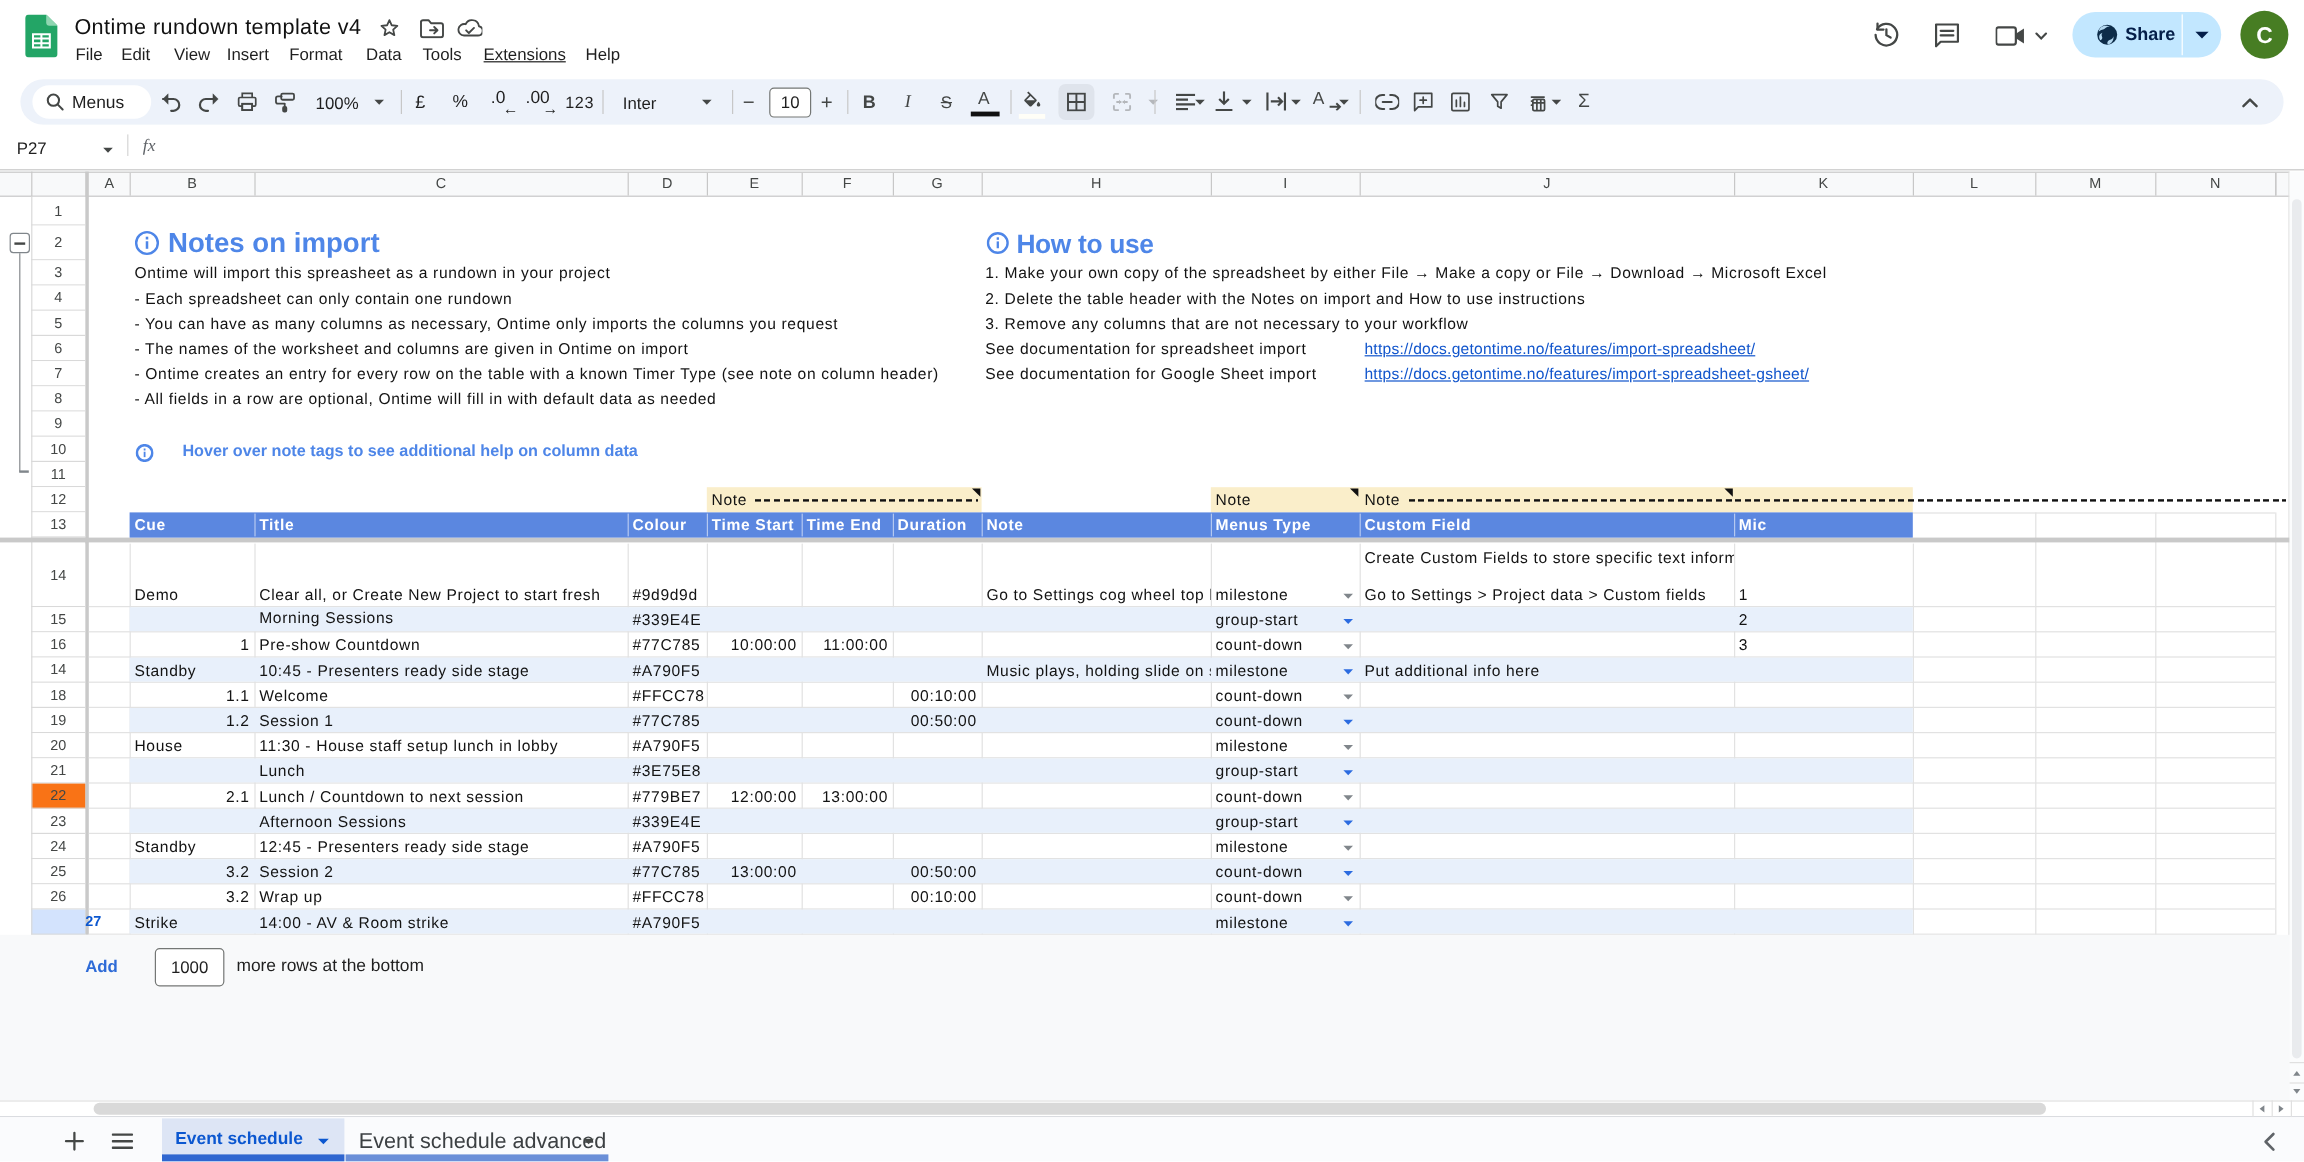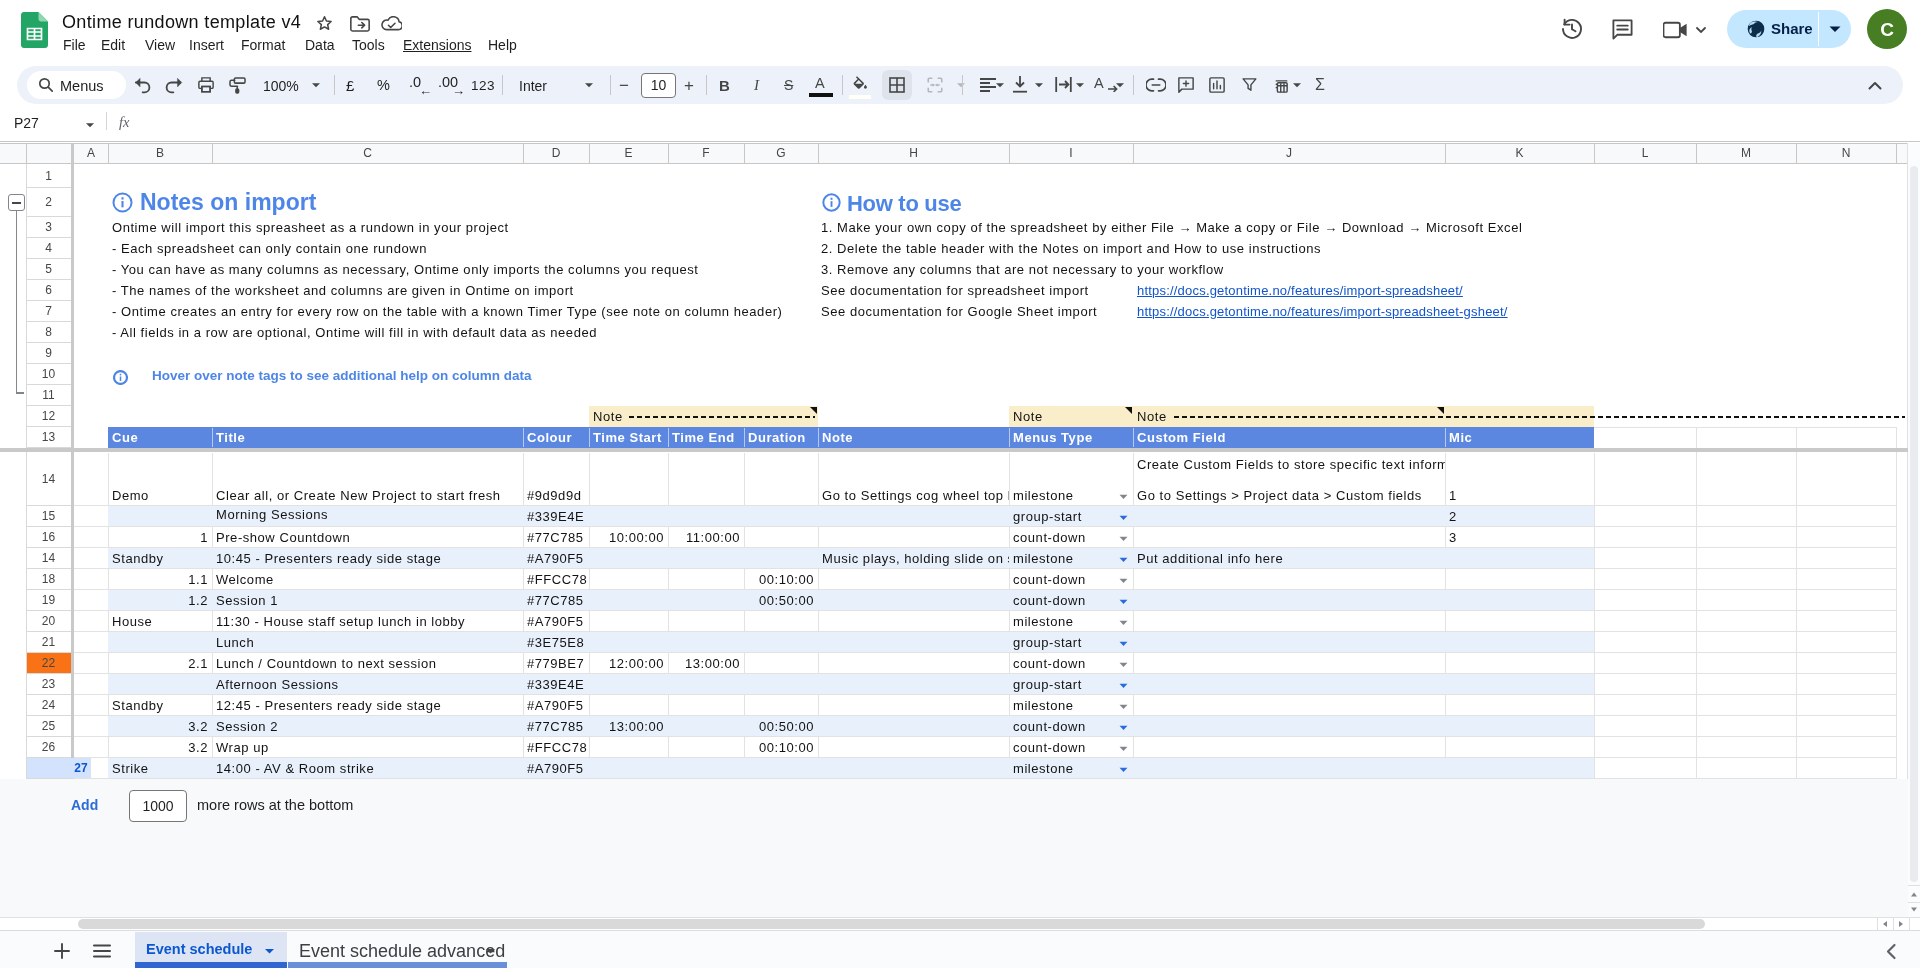--- a/index.html
+++ b/index.html
@@ -272,21 +272,21 @@
 <div class="abs" style="left:26px;top:548px;width:45px;height:21px;background:#fff;border-bottom:1px solid #d9d9d9;font-size:12px;color:#444746;font-weight:normal;text-align:center;line-height:21px;">14</div>
 <div class="abs" style="left:26px;top:569px;width:45px;height:21px;background:#fff;border-bottom:1px solid #d9d9d9;font-size:12px;color:#444746;font-weight:normal;text-align:center;line-height:21px;">18</div>
 <div class="abs" style="left:26px;top:590px;width:45px;height:21px;background:#fff;border-bottom:1px solid #d9d9d9;font-size:12px;color:#444746;font-weight:normal;text-align:center;line-height:21px;">19</div>
 <div class="abs" style="left:26px;top:611px;width:45px;height:21px;background:#fff;border-bottom:1px solid #d9d9d9;font-size:12px;color:#444746;font-weight:normal;text-align:center;line-height:21px;">20</div>
 <div class="abs" style="left:26px;top:632px;width:45px;height:21px;background:#fff;border-bottom:1px solid #d9d9d9;font-size:12px;color:#444746;font-weight:normal;text-align:center;line-height:21px;">21</div>
 <div class="abs" style="left:26px;top:653px;width:45px;height:21px;background:#f97316;border-bottom:1px solid #d9d9d9;font-size:12px;color:#444746;font-weight:normal;text-align:center;line-height:21px;">22</div>
 <div class="abs" style="left:26px;top:674px;width:45px;height:21px;background:#fff;border-bottom:1px solid #d9d9d9;font-size:12px;color:#444746;font-weight:normal;text-align:center;line-height:21px;">23</div>
 <div class="abs" style="left:26px;top:695px;width:45px;height:21px;background:#fff;border-bottom:1px solid #d9d9d9;font-size:12px;color:#444746;font-weight:normal;text-align:center;line-height:21px;">24</div>
 <div class="abs" style="left:26px;top:716px;width:45px;height:21px;background:#fff;border-bottom:1px solid #d9d9d9;font-size:12px;color:#444746;font-weight:normal;text-align:center;line-height:21px;">25</div>
 <div class="abs" style="left:26px;top:737px;width:45px;height:21px;background:#fff;border-bottom:1px solid #d9d9d9;font-size:12px;color:#444746;font-weight:normal;text-align:center;line-height:21px;">26</div>
-<div class="abs" style="left:26px;top:758px;width:65px;height:21px;background:#d3e3fd;border-bottom:1px solid #d9d9d9;font-size:12px;color:#0b57d0;font-weight:bold;text-align:center;line-height:21px;padding-left:45px;">27</div>
+<div class="abs" style="left:26px;top:758px;width:45px;height:21px;background:#d3e3fd;border-bottom:1px solid #d9d9d9;font-size:12px;color:#0b57d0;font-weight:bold;text-align:center;line-height:21px;padding-left:45px;">27</div>
 <div class="abs" style="left:26px;top:164px;width:1px;height:615px;background:#d9d9d9;"></div>
 <div class="abs" style="left:8px;top:194px;width:17px;height:17px;border:1px solid #80868b;border-radius:3px;background:#fff;"></div>
 <div class="abs" style="left:12px;top:202px;width:9px;height:1.6px;background:#444746;"></div>
 <div class="abs" style="left:16px;top:211px;width:1px;height:182px;background:#85898d;"></div>
 <div class="abs" style="left:16px;top:392px;width:8px;height:1.5px;background:#80868b;"></div>
 <div class="hline" style="left:1594px;top:427px;width:302px;"></div>
 <div class="hline" style="left:74px;top:505px;width:1822px;"></div>
 <div class="hline" style="left:74px;top:526px;width:1822px;"></div>
 <div class="hline" style="left:74px;top:547px;width:1822px;"></div>
 <div class="hline" style="left:74px;top:568px;width:1822px;"></div>

